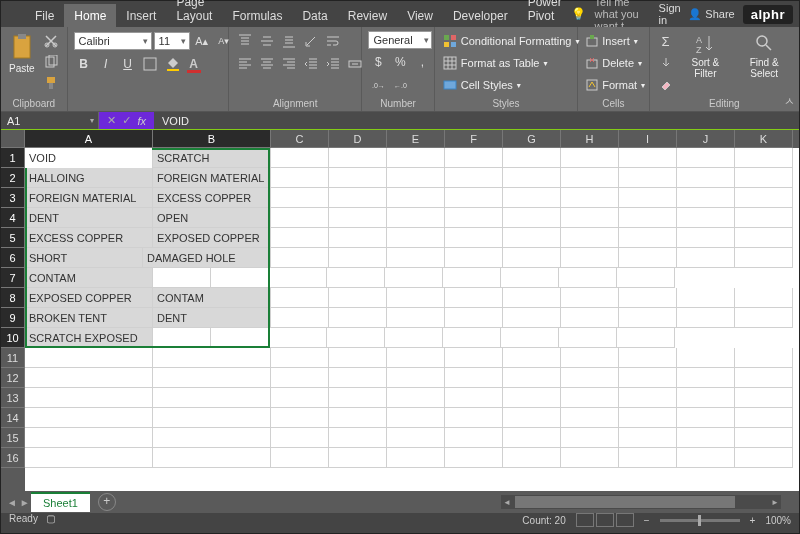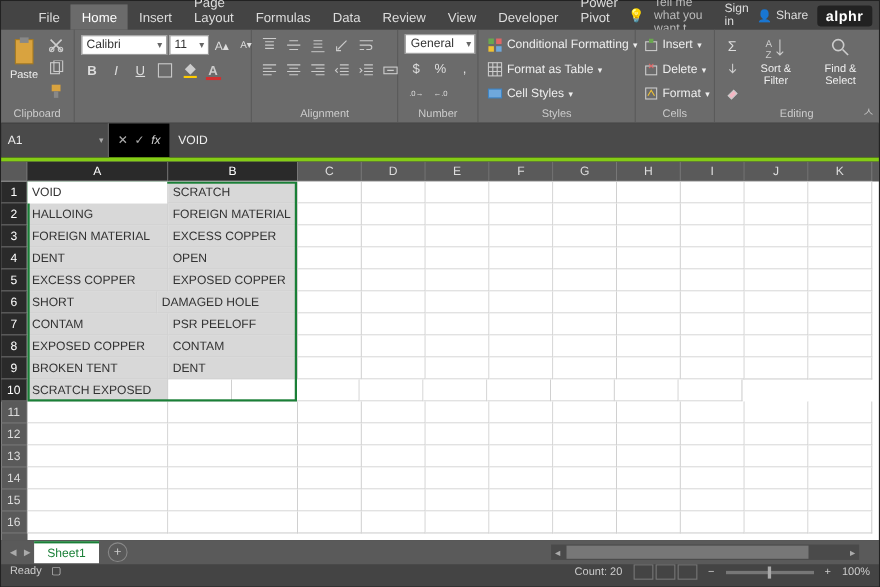--- a/index.html
+++ b/index.html
@@ -31,21 +31,21 @@
 .big-btn { display: flex; flex-direction: column; align-items: center; color: #eee; font-size: 10px; gap: 2px; padding: 2px; }
 .small-btn { width: 20px; height: 20px; display: flex; align-items: center; justify-content: center; color: #ddd; }
 .small-btn svg, .big-btn svg { display: block; }
 .combo { background: #fff; border: 1px solid #999; height: 18px; font-size: 11px; padding: 0 14px 0 4px; display: flex; align-items: center; position: relative; color: #333; }
 .combo::after { content: "▾"; position: absolute; right: 3px; font-size: 9px; color: #666; }
 
 .txt-btn { color: #eee; font-size: 11px; display: flex; align-items: center; gap: 4px; height: 20px; padding: 0 2px; white-space: nowrap; }
 .collapse { position: absolute; right: 4px; bottom: 2px; color: #ccc; font-size: 11px; }
 
 
-.fbar { height: 35px; background: #000000; display: flex; align-items: stretch; border-bottom: 4px solid #84cc16; }
+.fbar { height: 18px; background: #6d28d9; display: flex; align-items: stretch; border-bottom: 1px solid #84cc16; }
 .namebox { width: 98px; background: #4a4a4a; color: #eee; font-size: 11px; display: flex; align-items: center; padding: 0 6px; border-right: 1px solid #666; position: relative; }
 .namebox::after { content: "▾"; position: absolute; right: 4px; font-size: 8px; color: #aaa; }
 .fbtns { display: flex; align-items: center; gap: 6px; padding: 0 8px; color: #aaa; font-size: 11px; }
 .fx { font-style: italic; color: #ccc; }
 .finput { flex: 1; background: #4a4a4a; color: #eee; font-size: 11px; display: flex; align-items: center; padding: 0 8px; }
 
 
 .gridwrap { flex: 1; display: flex; flex-direction: column; background: #666; overflow: hidden; }
 .colhdrs { display: flex; height: 18px; background: #5a5a5a; }
 .selall { width: 24px; background: #5a5a5a; border-right: 1px solid #777; border-bottom: 1px solid #777; }
@@ -478,21 +478,20 @@
             <div class="cell" style="width: 58px;"></div>
             <div class="cell" style="width: 58px;"></div>
             <div class="cell" style="width: 58px;"></div>
             <div class="cell" style="width: 58px;"></div>
             <div class="cell" style="width: 58px;"></div>
             <div class="cell" style="width: 58px;"></div>
             <div class="cell" style="width: 58px;"></div>
           </div>
           <div class="row">
             <div class="cell sel" style="width: 128px;">CONTAM</div>
-            <div class="cell sel" style="width: 118px;">PSR PEELOFF</div>
             <div class="cell" style="width: 58px;"></div>
             <div class="cell" style="width: 58px;"></div>
             <div class="cell" style="width: 58px;"></div>
             <div class="cell" style="width: 58px;"></div>
             <div class="cell" style="width: 58px;"></div>
             <div class="cell" style="width: 58px;"></div>
             <div class="cell" style="width: 58px;"></div>
             <div class="cell" style="width: 58px;"></div>
             <div class="cell" style="width: 58px;"></div>
           </div>

